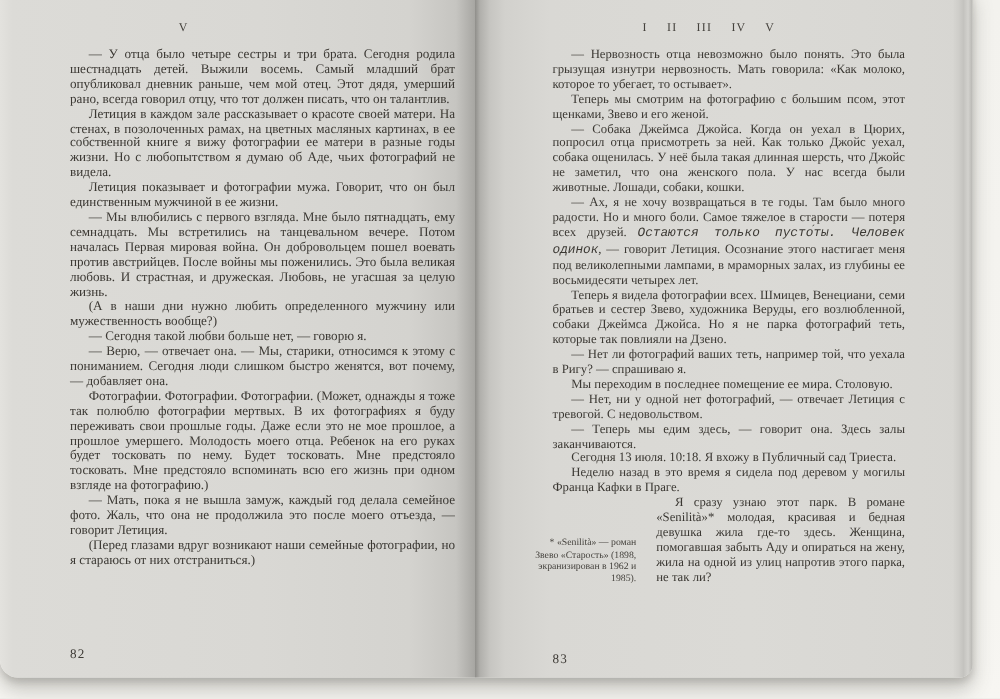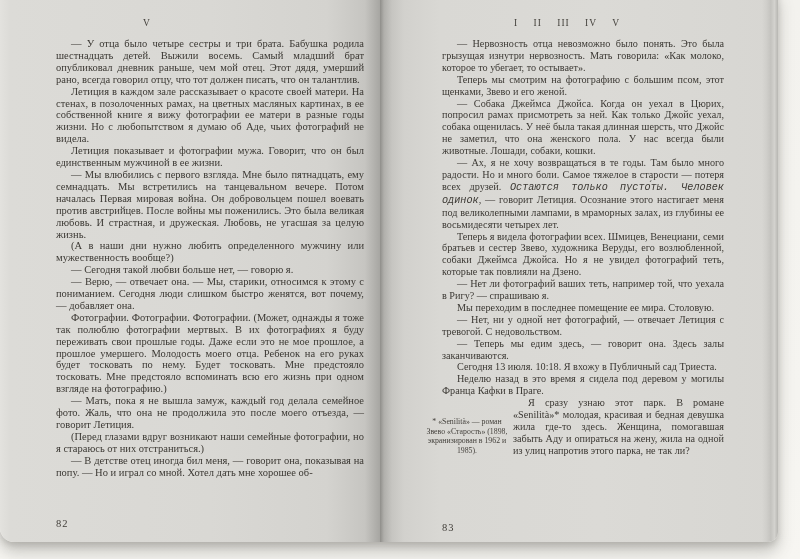--- a/index.html
+++ b/index.html
@@ -48,62 +48,61 @@
   .text-right{width:282px;font-size:10.2px;line-height:11.9px;}
   .para{
     margin:0;text-align:justify;text-indent:15px;
   }
   .no-indent{text-indent:0;}
   .para em{font-style:italic;font-family:Liberation Mono, monospace;}
   .bottom-row{
     display:flex;align-items:flex-end;
   }
   .footnote{
-    flex:0 0 84px;margin-left:-17px;margin-right:4px;margin-bottom:1px;
-    font-size:7.8px;line-height:9.7px;text-align:center;color:#45423d;
+    flex:0 0 84px;margin-left:-17px;margin-right:16px;margin-bottom:1px;
+    font-size:7.8px;line-height:9.7px;text-align:right;color:#45423d;
   }
   .last-para{flex:1;}
   .folio{
     position:absolute;font-size:10.5px;letter-spacing:1px;color:#3f3c37;text-align:left;
   }
   .folio-left{left:56px;width:308px;top:528px;}
   .folio-right{left:62px;width:282px;top:532px;}
 </style>
 </head>
 <body>
 
 <div class="scene">
   <div class="book">
 
     <div class="page page-left">
       <div class="chapter-marker marker-left">V</div>
       <div class="text-block text-left">
-        <p class="para">— У отца было четыре сестры и три брата. Бабушка родила шестнадцать детей. Выжили восемь. Самый младший брат опубликовал дневник раньше, чем мой отец. Этот дядя, умерший рано, всегда говорил отцу, что тот должен писать, что он талантлив.</p>
+        <p class="para">— У отца было четыре сестры и три брата. Сегодня родила шестнадцать детей. Выжили восемь. Самый младший брат опубликовал дневник раньше, чем мой отец. Этот дядя, умерший рано, всегда говорил отцу, что тот должен писать, что он талантлив.</p>
         <p class="para">Летиция в каждом зале рассказывает о красоте своей матери. На стенах, в позолоченных рамах, на цветных масляных картинах, в ее собственной книге я вижу фотографии ее матери в разные годы жизни. Но с любопытством я думаю об Аде, чьих фотографий не видела.</p>
         <p class="para">Летиция показывает и фотографии мужа. Говорит, что он был единственным мужчиной в ее жизни.</p>
         <p class="para">— Мы влюбились с первого взгляда. Мне было пятнадцать, ему семнадцать. Мы встретились на танцевальном вечере. Потом началась Первая мировая война. Он добровольцем пошел воевать против австрийцев. После войны мы поженились. Это была великая любовь. И страстная, и дружеская. Любовь, не угасшая за целую жизнь.</p>
         <p class="para">(А в наши дни нужно любить определенного мужчину или мужественность вообще?)</p>
         <p class="para">— Сегодня такой любви больше нет, — говорю я.</p>
         <p class="para">— Верю, — отвечает она. — Мы, старики, относимся к этому с пониманием. Сегодня люди слишком быстро женятся, вот почему, — добавляет она.</p>
         <p class="para">Фотографии. Фотографии. Фотографии. (Может, однажды я тоже так полюблю фотографии мертвых. В их фотографиях я буду переживать свои прошлые годы. Даже если это не мое прошлое, а прошлое умершего. Молодость моего отца. Ребенок на его руках будет тосковать по нему. Будет тосковать. Мне предстояло тосковать. Мне предстояло вспоминать всю его жизнь при одном взгляде на фотографию.)</p>
         <p class="para">— Мать, пока я не вышла замуж, каждый год делала семейное фото. Жаль, что она не продолжила это после моего отъезда, — говорит Летиция.</p>
         <p class="para">(Перед глазами вдруг возникают наши семейные фотографии, но я стараюсь от них отстраниться.)</p>
-        <p class="para">— В детстве отец иногда бил меня, — говорит она, показывая на попу. — Но и играл со мной. Хотел дать мне хорошее об-</p>
       </div>
       <div class="folio folio-left">82</div>
     </div>
 
     <div class="page page-right">
       <div class="chapter-marker marker-right">I II III IV V</div>
       <div class="text-block text-right">
         <p class="para">— Нервозность отца невозможно было понять. Это была грызущая изнутри нервозность. Мать говорила: «Как молоко, которое то убегает, то остывает».</p>
         <p class="para">Теперь мы смотрим на фотографию с большим псом, этот щенками, Звево и его женой.</p>
-        <p class="para">— Собака Джеймса Джойса. Когда он уехал в Цюрих, попросил рамах присмотреть за ней. Как только Джойс уехал, собака ощенилась. У неё была такая длинная шерсть, что Джойс не заметил, что она женского пола. У нас всегда были животные. Лошади, собаки, кошки.</p>
+        <p class="para">— Собака Джеймса Джойса. Когда он уехал в Цюрих, попросил отца присмотреть за ней. Как только Джойс уехал, собака ощенилась. У неё была такая длинная шерсть, что Джойс не заметил, что она женского пола. У нас всегда были животные. Лошади, собаки, кошки.</p>
         <p class="para"><span>— Ах, я не хочу возвращаться в те годы. Там было много радости. Но и много боли. Самое тяжелое в старости — потеря всех друзей. </span><em>Остаются только пусто́ты. Человек одинок</em><span>, — говорит Летиция. Осознание этого настигает меня под великолепными лампами, в мраморных залах, из глубины ее восьмидесяти четырех лет.</span></p>
-        <p class="para">Теперь я видела фотографии всех. Шмицев, Венециани, семи братьев и сестер Звево, художника Веруды, его возлюбленной, собаки Джеймса Джойса. Но я не увидел фотографий теть, которые так повлияли на Дзено.</p>
+        <p class="para">Теперь я видела фотографии всех. Шмицев, Венециани, семи братьев и сестер Звево, художника Веруды, его возлюбленной, собаки Джеймса Джойса. Но я не парка фотографий теть, которые так повлияли на Дзено.</p>
         <p class="para">— Нет ли фотографий ваших теть, например той, что уехала в Ригу? — спрашиваю я.</p>
         <p class="para">Мы переходим в последнее помещение ее мира. Столовую.</p>
         <p class="para">— Нет, ни у одной нет фотографий, — отвечает Летиция с тревогой. С недовольством.</p>
         <p class="para">— Теперь мы едим здесь, — говорит она. Здесь залы заканчиваются.</p>
         <p class="para">Сегодня 13 июля. 10:18. Я вхожу в Публичный сад Триеста.</p>
         <p class="para">Неделю назад в это время я сидела под деревом у могилы Франца Кафки в Праге.</p>
         <div class="bottom-row">
           <div class="footnote">* «Senilità» — роман Звево «Старость» (1898, экранизирован в 1962 и 1985).</div>
           <p class="para last-para">Я сразу узнаю этот парк. В романе «Senilità»* молодая, красивая и бедная девушка жила где-то здесь. Женщина, помогавшая забыть Аду и опираться на жену, жила на одной из улиц напротив этого парка, не так ли?</p>
         </div>

